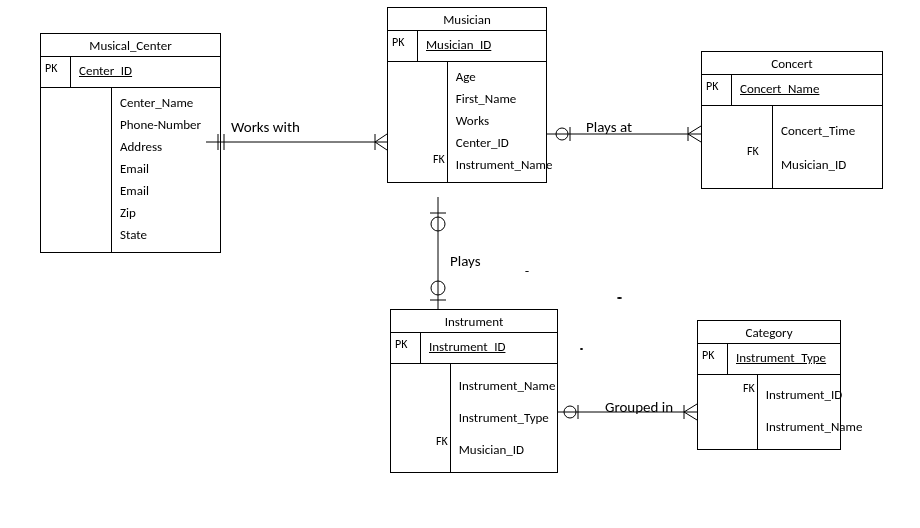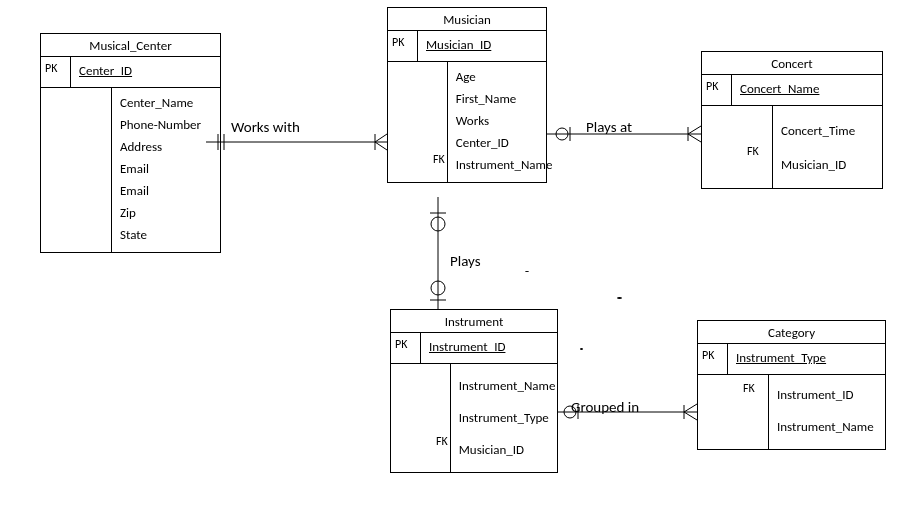--- a/index.html
+++ b/index.html
@@ -159,21 +159,21 @@
       <div class="keylabel" style="margin-top:66px;">FK</div>
     </div>
     <div class="attrcol" style="line-height:32px; padding-top:6px;">
       <div>Instrument_Name</div>
       <div>Instrument_Type</div>
       <div>Musician_ID</div>
     </div>
   </div>
 </div>
 
-<div class="entity" style="left:697px; top:320px; width:189px;">
+<div class="entity" style="left:697px; top:320px; width:144px;">
   <div class="title">Category</div>
   <div class="pkrow">
     <div class="keycol">
         <div class="keylabel">PK</div>
       </div>
     <div class="attrcol"><span class="pk-attr">Instrument_Type</span></div>
   </div>
   <div class="body">
     <div class="keycol">
       <div class="keylabel" style="margin-top:2px;">FK</div>
@@ -181,21 +181,21 @@
     <div class="attrcol" style="line-height:32px; padding-top:4px;">
       <div>Instrument_ID</div>
       <div>Instrument_Name</div>
     </div>
   </div>
 </div>
 
 <div class="rel-label" style="left:231px; top:118px;">Works with</div>
 <div class="rel-label" style="left:586px; top:118px;">Plays at</div>
 <div class="rel-label" style="left:450px; top:252px;">Plays</div>
-<div class="rel-label" style="left:571px; top:398px;">Grouped in</div>
+<div class="rel-label" style="left:605px; top:398px;">Grouped in</div>
 
 <div class="dot" style="left:525px;top:271px;width:4px;height:1px;"></div>
 <div class="dot" style="left:617px;top:297px;width:5px;height:2px;"></div>
 <div class="dot" style="left:580px;top:348px;width:3px;height:2px;"></div>
 
 <svg class="conn">
 
   <line x1="206" y1="142" x2="387" y2="142"></line>
 
   <line x1="218" y1="134" x2="218" y2="150"></line>

